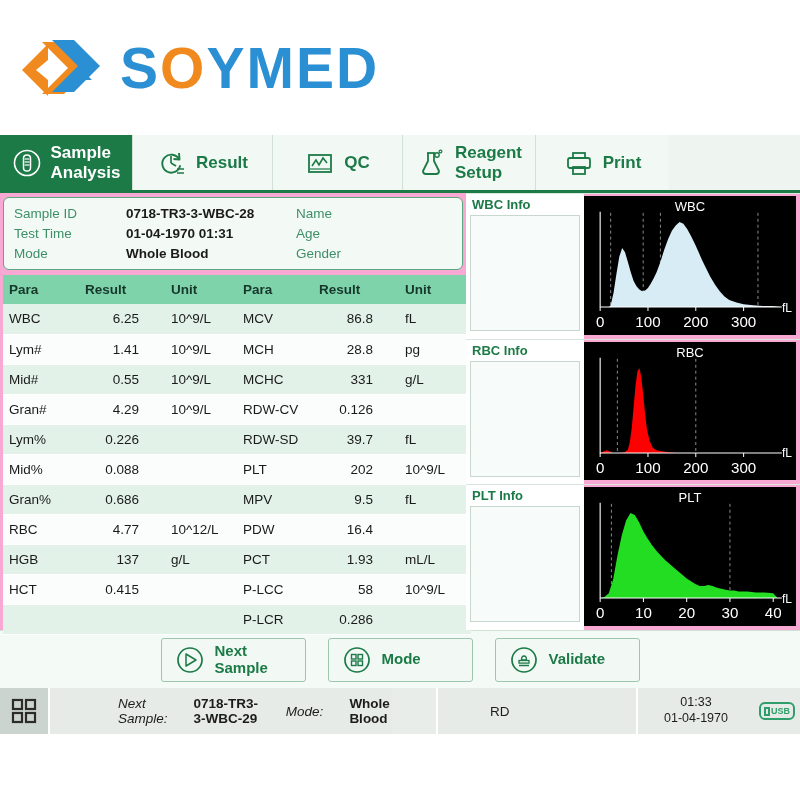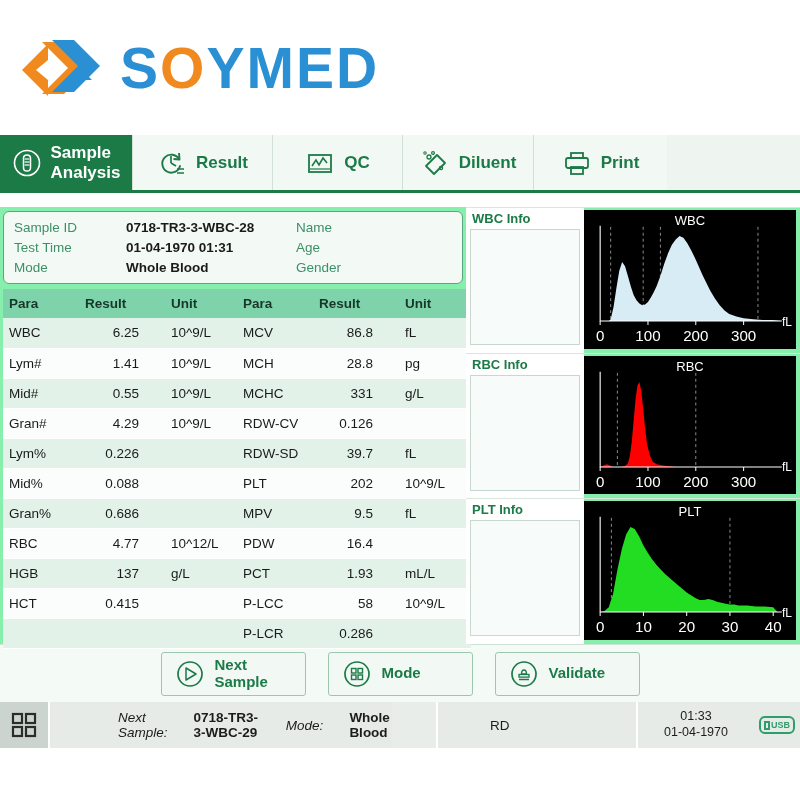--- a/index.html
+++ b/index.html
@@ -32,21 +32,21 @@
   .tab-label { line-height: 1.12; text-align: left; }
   .tab-icon { width: 30px; height: 30px; flex: none; }
   .tab.sample  { flex: 0 0 133px; }
   .tab.review  { flex: 0 0 140px; }
   .tab.qc      { flex: 0 0 130px; }
   .tab.reagent { flex: 0 0 133px; }
   .tab.diluent { flex: 0 0 131px; }
   .tab.print   { flex: 0 0 133px; }
 
   
-  .main { display: flex; height: 437px; background: #86efac; margin-top: 14px; }
+  .main { display: flex; height: 437px; background: #f9a8d4; }
   .left-col { width: 466px; flex: none; display: flex; flex-direction: column; padding: 4px 3px 0 3px; }
   .right-col { flex: 1; display: flex; flex-direction: column; }
 
   
   .sample-info {
     border: 1px solid #5aa880; border-radius: 6px;
     background: #f3faf6; padding: 5px 10px 6px 10px;
     margin-bottom: 5px;
   }
   .si-row { display: flex; align-items: center; height: 20px; font-size: 13.5px; }
@@ -165,33 +165,33 @@
     <svg class="tab-icon" viewBox="0 0 30 30">
       <rect x="4" y="7" width="22" height="17" fill="none" stroke="#1c7a47" stroke-width="1.8"></rect>
       <polyline points="7,18 11,12 14,17 18,10 22,15" fill="none" stroke="#1c7a47" stroke-width="1.6"></polyline>
       <line x1="5" y1="21" x2="25" y2="21" stroke="#1c7a47" stroke-width="1.2"></line>
     </svg>
     <div class="tab-label">
       <div>QC</div>
     </div>
   </div>
 
-
-  <div class="tab diluent">
+  <div class="tab reagent">
     <svg class="tab-icon" viewBox="0 0 30 30">
-      <path d="M6 18 L17 7 L25 15 L14 26 Z" fill="none" stroke="#1c7a47" stroke-width="1.8" stroke-linejoin="round"></path>
-      <circle cx="21" cy="20" r="1.6" fill="none" stroke="#1c7a47" stroke-width="1.3"></circle>
-      <circle cx="9" cy="9" r="2" fill="none" stroke="#1c7a47" stroke-width="1.3"></circle>
-      <circle cx="13" cy="5" r="1.4" fill="none" stroke="#1c7a47" stroke-width="1.2"></circle>
-      <circle cx="5" cy="5" r="1.2" fill="none" stroke="#1c7a47" stroke-width="1.1"></circle>
+      <path d="M12 5 L12 13 L7 23 A3 3 0 0 0 10 26 L20 26 A3 3 0 0 0 23 23 L18 13 L18 5" fill="none" stroke="#1c7a47" stroke-width="1.8" stroke-linejoin="round"></path>
+      <line x1="11" y1="5" x2="19" y2="5" stroke="#1c7a47" stroke-width="1.8"></line>
+      <circle cx="21" cy="7" r="2.2" fill="none" stroke="#1c7a47" stroke-width="1.4"></circle>
+      <circle cx="24.5" cy="3.5" r="1.4" fill="none" stroke="#1c7a47" stroke-width="1.2"></circle>
     </svg>
     <div class="tab-label">
-      <div>Diluent</div>
-    </div>
-  </div>
+      <div>Reagent</div>
+      <div>Setup</div>
+    </div>
+  </div>
+
 
   <div class="tab print">
     <svg class="tab-icon" viewBox="0 0 30 30">
       <rect x="9" y="5" width="12" height="5" fill="none" stroke="#1c7a47" stroke-width="1.8"></rect>
       <rect x="4" y="10" width="22" height="10" rx="2" fill="none" stroke="#1c7a47" stroke-width="1.8"></rect>
       <rect x="9" y="19" width="12" height="7" fill="none" stroke="#1c7a47" stroke-width="1.8"></rect>
     </svg>
     <div class="tab-label">
       <div>Print</div>
     </div>

